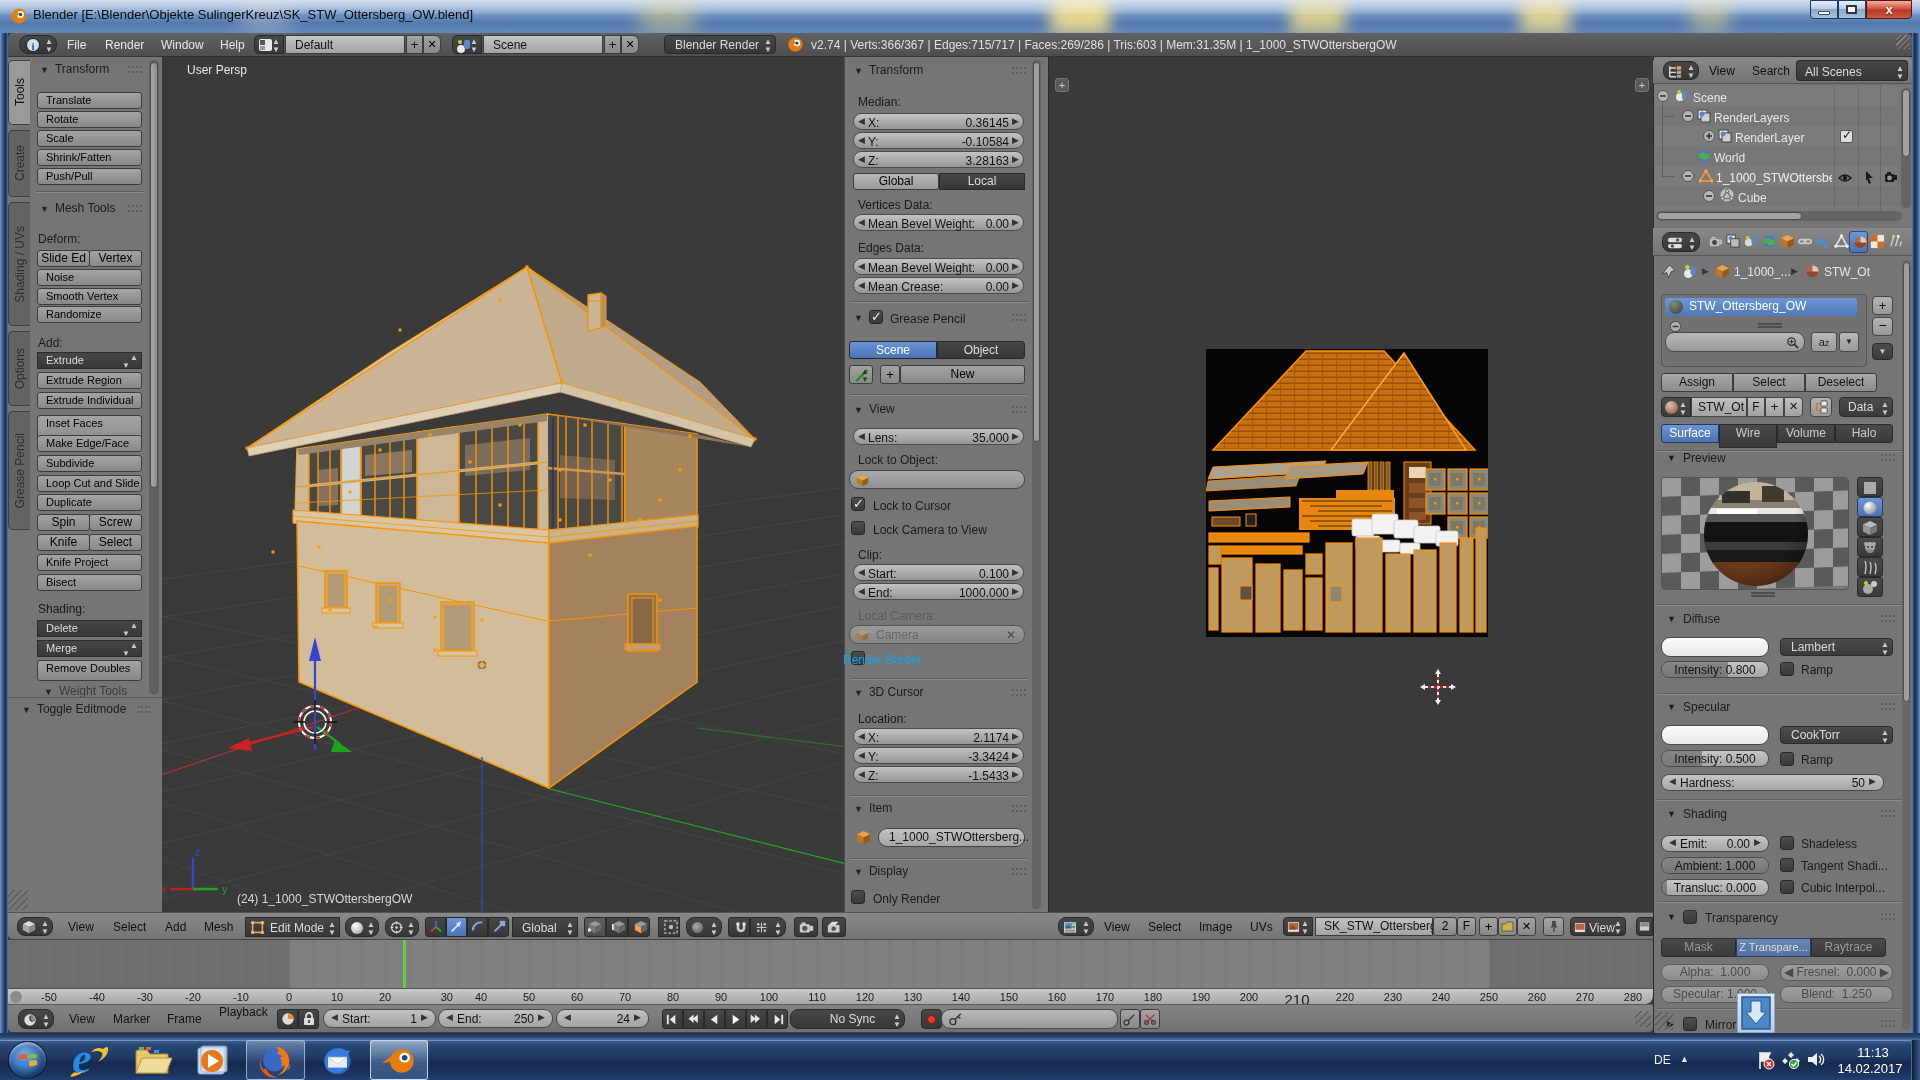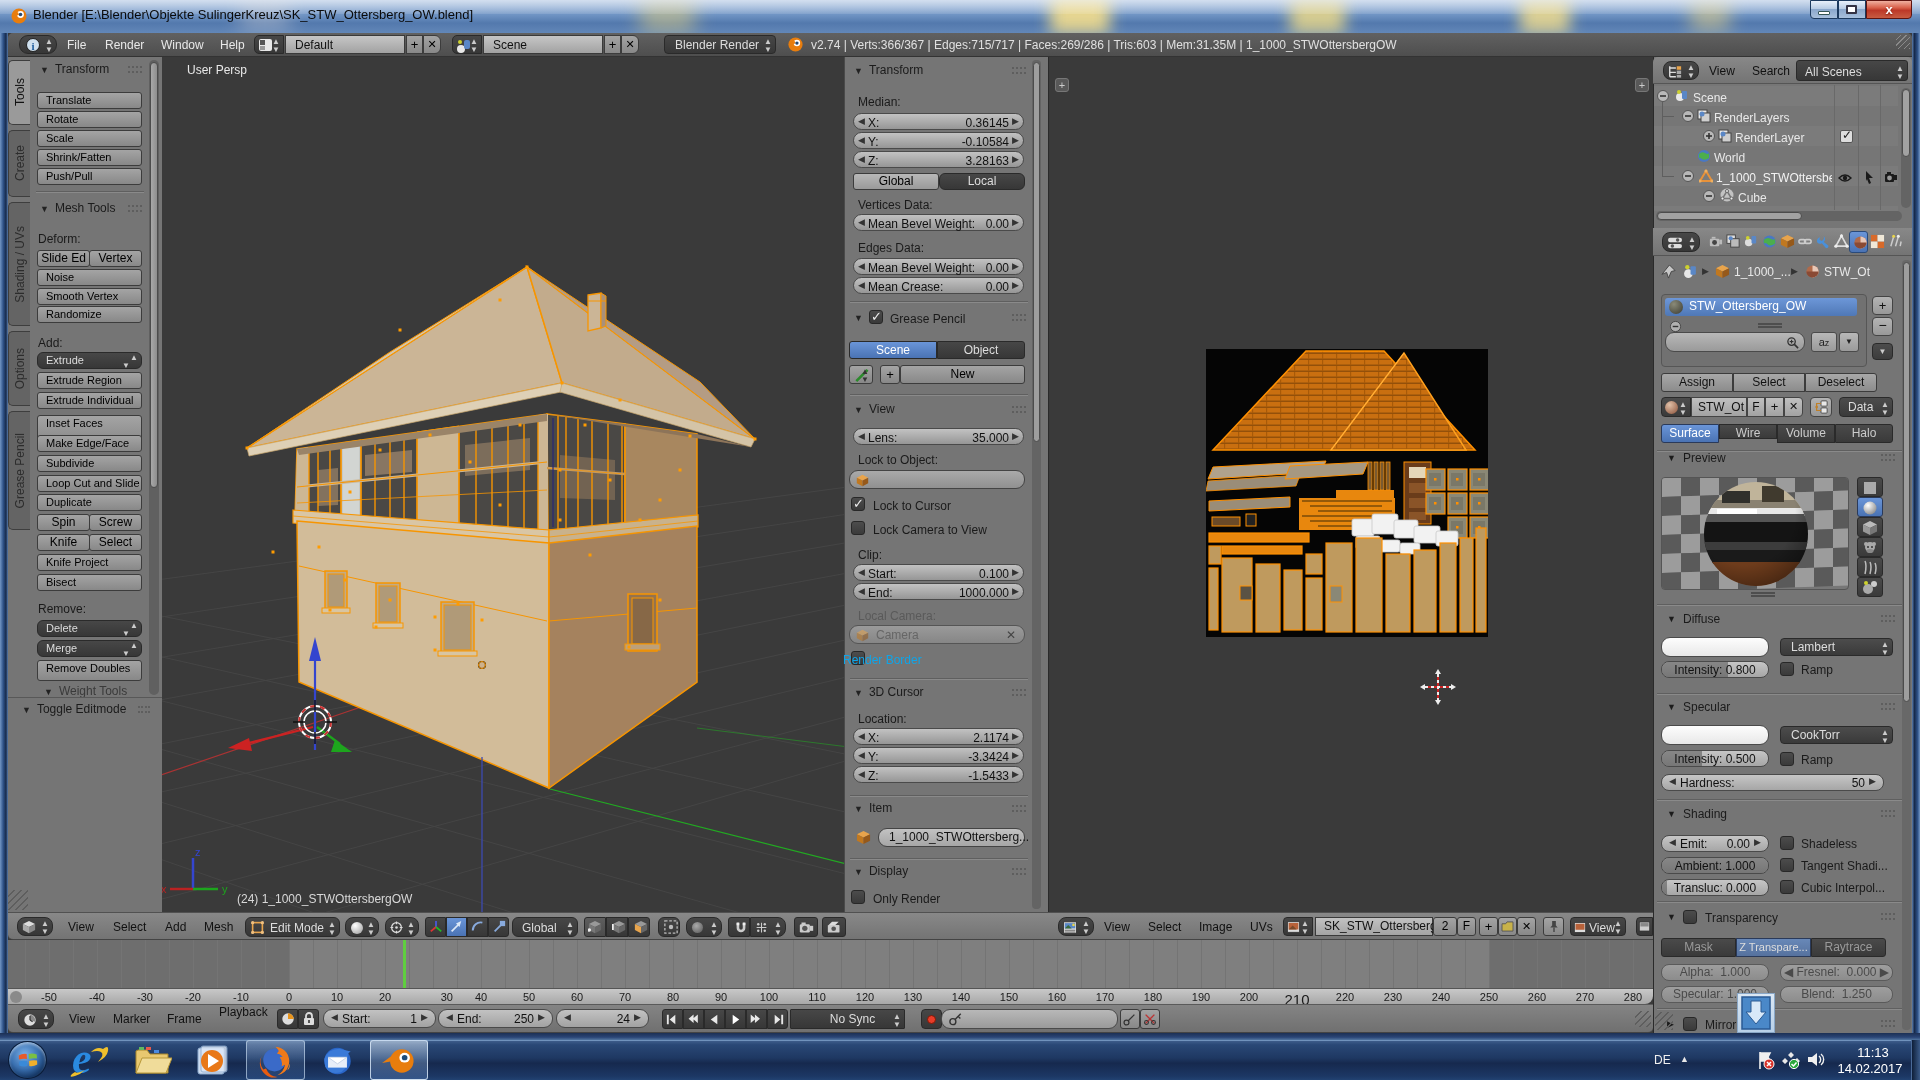--- a/index.html
+++ b/index.html
@@ -1,20 +1,20 @@
 <!DOCTYPE html>
 <html><head>
 <meta charset="utf-8">
 <style>
 *{margin:0;padding:0;box-sizing:border-box}
 html,body{width:1920px;height:1080px;overflow:hidden}
 body{position:relative;font-family:"Liberation Sans",sans-serif;background:#3a3a3a;font-size:12px}
 .abs{position:absolute}
 .btn{position:absolute;background:linear-gradient(#a4a4a4,#888);border:1px solid #3c3c3c;border-radius:3px;color:#000;text-align:center;font-size:12px;line-height:15px;white-space:nowrap;overflow:hidden}
-.btnd{position:absolute;background:linear-gradient(#474747,#373737);border:1px solid #2a2a2a;border-radius:6px;color:#ddd;text-align:center;font-size:12px;white-space:nowrap;overflow:hidden}
+.btnd{position:absolute;background:linear-gradient(#474747,#373737);border:1px solid #2a2a2a;border-radius:0;color:#ddd;text-align:center;font-size:12px;white-space:nowrap;overflow:hidden}
 .fld{position:absolute;background:linear-gradient(#c2c2c2,#969696);border:1px solid #4a4a4a;border-radius:9px;color:#111;font-size:12px}
 .fld .lab{position:absolute;left:14px;top:2px}
 .fld .val{position:absolute;right:14px;top:2px}
 .fld .al{position:absolute;left:4px;top:2px;color:#333;font-size:9px}
 .fld .ar{position:absolute;right:4px;top:2px;color:#333;font-size:9px}
 .cb{position:absolute;width:14px;height:14px;background:linear-gradient(#4c4c4c,#3a3a3a);border:1px solid #282828;border-radius:3px}
 .cb.ck:after{content:"\2713";position:absolute;left:1px;top:-2px;color:#eee;font-size:13px}
 .phdr{position:absolute;color:#1b1b1b;font-size:12px}
 .phdr:before{content:"\25BC";font-size:9px;margin-right:6px;color:#222}
 .grip{position:absolute;width:14px;height:7px;border-top:2px dotted #5e5e5e;border-bottom:2px dotted #5e5e5e}
@@ -284,21 +284,21 @@
 <div class="btn" style="left:37px;top:392px;width:105px;height:17px;line-height:15px;font-size:11px;text-align:left;text-indent:8px">Extrude Individual</div>
 <div class="btn" style="left:37px;top:415px;width:105px;height:30px;line-height:15px;font-size:11px;text-align:left;text-indent:8px">Inset Faces</div>
 <div class="btn" style="left:37px;top:435px;width:105px;height:17px;line-height:15px;font-size:11px;text-align:left;text-indent:8px">Make Edge/Face</div>
 <div class="btn" style="left:37px;top:455px;width:105px;height:17px;line-height:15px;font-size:11px;text-align:left;text-indent:8px">Subdivide</div>
 <div class="btn" style="left:37px;top:475px;width:105px;height:17px;line-height:15px;font-size:11px;text-align:left;text-indent:8px">Loop Cut and Slide</div>
 <div class="btn" style="left:37px;top:494px;width:105px;height:17px;line-height:15px;font-size:11px;text-align:left;text-indent:8px">Duplicate</div>
 <div class="btn" style="left:37px;top:514px;width:53px;height:17px;line-height:15px;font-size:12px">Spin</div><div class="btn" style="left:89px;top:514px;width:53px;height:17px;line-height:15px;font-size:12px">Screw</div>
 <div class="btn" style="left:37px;top:534px;width:53px;height:17px;line-height:15px;font-size:12px">Knife</div><div class="btn" style="left:89px;top:534px;width:53px;height:17px;line-height:15px;font-size:12px">Select</div>
 <div class="btn" style="left:37px;top:554px;width:105px;height:17px;line-height:15px;font-size:11px;text-align:left;text-indent:8px">Knife Project</div>
 <div class="btn" style="left:37px;top:574px;width:105px;height:17px;line-height:15px;font-size:11px;text-align:left;text-indent:8px">Bisect</div>
-<span class="abs" style="left:38px;top:602px;color:#1a1a1a">Remove:</span>
+<span class="abs" style="left:38px;top:602px;color:#1a1a1a">Shading:</span>
 <div class="btnd" style="left:37px;top:620px;width:105px;height:17px;line-height:15px;font-size:11px;text-align:left;text-indent:8px">Delete<span class="updn" style="top:1px">▲<br>▼</span></div>
 <div class="btnd" style="left:37px;top:640px;width:105px;height:17px;line-height:15px;font-size:11px;text-align:left;text-indent:8px">Merge<span class="updn" style="top:1px">▲<br>▼</span></div>
 <div class="btn" style="left:37px;top:660px;width:105px;height:21px;line-height:15px;font-size:11px;text-align:left;text-indent:8px">Remove Doubles</div>
 <div class="abs" style="left:30px;top:680px;width:122px;height:17px;overflow:hidden">
     <div class="phdr" style="left:14px;top:4px;color:#3a3a3a">Weight Tools</div>
   </div>
 <div class="abs" style="left:149px;top:60px;width:10px;height:635px;background:#606060;border-radius:5px"></div>
 <div class="abs" style="left:150px;top:62px;width:8px;height:426px;background:linear-gradient(90deg,#a8a8a8,#8e8e8e);border-radius:4px;border:1px solid #4c4c4c"></div>
 <div class="abs" style="left:8px;top:697px;width:154px;height:215px;background:#757575;border-top:1px solid #585858"></div>
 <div class="phdr" style="left:22px;top:702px">Toggle Editmode</div><div class="grip" style="left:138px;top:706px;width:12px"></div>
@@ -931,21 +931,21 @@
 <div class="abs" style="left:1765px;top:397px;width:19px;height:20px;background:linear-gradient(#c0c0c0,#a2a2a2);border:1px solid #444;color:#111;text-align:center;line-height:18px;font-size:13px">+</div>
 <div class="abs" style="left:1784px;top:397px;width:19px;height:20px;background:linear-gradient(#c0c0c0,#a2a2a2);border:1px solid #444;border-radius:0 4px 4px 0;color:#111;text-align:center;line-height:16px;font-size:11px">✕</div>
 <div class="abs" style="left:1810px;top:397px;width:22px;height:20px;background:linear-gradient(#b4b4b4,#989898);border:1px solid #444;border-radius:4px"><svg width="14" height="14" viewBox="0 0 16 16" style="margin:2px 0 0 3px">
       <rect x="8" y="1" width="7" height="6" rx="1" fill="#e8e8e8" stroke="#444"></rect>
       <rect x="8" y="9" width="7" height="6" rx="1" fill="#e8e8e8" stroke="#444"></rect>
       <path d="M8 4 L3 4 L3 12 L8 12" fill="none" stroke="#c08028" stroke-width="1.4"></path>
       <circle cx="3" cy="8" r="1.5" fill="#c08028"></circle>
     </svg></div>
 <div class="abs" style="left:1839px;top:397px;width:54px;height:20px;background:linear-gradient(#4c4c4c,#3a3a3a);border:1px solid #2a2a2a;border-radius:4px;color:#ddd;line-height:18px"><span style="margin-left:8px">Data</span><span class="updn" style="top:3px">▲<br>▼</span></div>
 <div class="abs" style="left:1661px;top:424px;width:58px;height:19px;background:linear-gradient(#6a95d8,#4a73b4);border:1px solid #2a3a5a;border-radius:3px 0 0 3px;color:#fff;text-align:center;line-height:17px">Surface</div>
-<div class="abs" style="left:1719px;top:424px;width:58px;height:15px;background:linear-gradient(#4a4a4a,#3a3a3a);border:1px solid #2a2a2a;color:#ccc;text-align:center;line-height:17px">Wire</div>
+<div class="abs" style="left:1719px;top:424px;width:58px;height:24px;background:linear-gradient(#4a4a4a,#3a3a3a);border:1px solid #2a2a2a;color:#ccc;text-align:center;line-height:17px">Wire</div>
 <div class="abs" style="left:1777px;top:424px;width:58px;height:19px;background:linear-gradient(#4a4a4a,#3a3a3a);border:1px solid #2a2a2a;color:#ccc;text-align:center;line-height:17px">Volume</div>
 <div class="abs" style="left:1835px;top:424px;width:58px;height:19px;background:linear-gradient(#4a4a4a,#3a3a3a);border:1px solid #2a2a2a;border-radius:0 3px 3px 0;color:#ccc;text-align:center;line-height:17px">Halo</div>
 <div class="abs" style="left:1657px;top:450px;width:250px;height:1px;background:#5f5f5f;box-shadow:0 1px 0 #8a8a8a"></div>
 
 <span class="abs" style="left:1667px;top:453px;color:#1b1b1b;font-size:9px">▼</span><span class="abs" style="left:1683px;top:451px;color:#1b1b1b">Preview</span><div class="grip" style="left:1881px;top:454px"></div>
 <div class="abs" style="left:1661px;top:477px;width:188px;height:113px;background:#777;border:1px solid #555;border-radius:4px;overflow:hidden"><svg width="188" height="113" viewBox="0 0 188 113">
       <g transform="skewY(-2)">
         <rect x="0" y="0" width="19" height="19" fill="#9c9c9c"></rect>
         <rect x="19" y="0" width="19" height="19" fill="#5a5a5a"></rect>
         <rect x="38" y="0" width="19" height="19" fill="#9c9c9c"></rect>
@@ -1297,21 +1297,21 @@
       </svg></div>
 <div class="btnd" style="left:717px;top:4px;width:21px;height:20px;border-radius:0"><svg width="15" height="15" viewBox="0 0 16 16" style="margin-top:2px">
         <path d="M5 3 L12 8 L5 13 Z" fill="#fff"></path>
       </svg></div>
 <div class="btnd" style="left:738px;top:4px;width:21px;height:20px;border-radius:0"><svg width="15" height="15" viewBox="0 0 16 16" style="margin-top:2px">
         <path d="M2 3 L8 8 L2 13 Z M7 3 L13 8 L7 13 Z" fill="#e8e8e8" transform="scale(0.9)"></path>
       </svg></div>
 <div class="btnd" style="left:759px;top:4px;width:21px;height:20px;border-radius:0 3px 3px 0"><svg width="15" height="15" viewBox="0 0 16 16" style="margin-top:2px">
         <path d="M5 3 L11 8 L5 13 Z M12 3 L14 3 L14 13 L12 13 Z" fill="#e8e8e8"></path>
       </svg></div>
-<div class="btnd" style="left:782px;top:4px;width:115px;height:20px;border-radius:1px"><span style="margin-left:10px;line-height:18px">No Sync</span><span class="updn" style="top:3px">▲<br>▼</span></div>
+<div class="btnd" style="left:782px;top:4px;width:115px;height:20px;border-radius:8px"><span style="margin-left:10px;line-height:18px">No Sync</span><span class="updn" style="top:3px">▲<br>▼</span></div>
 <div class="btnd" style="left:913px;top:4px;width:21px;height:20px;border-radius:4px">
       <span style="position:absolute;left:5px;top:5px;width:9px;height:9px;border-radius:50%;background:#e83c28;border:1px solid #801808"></span>
     </div>
 <div class="abs" style="left:933px;top:4px;width:177px;height:20px;background:linear-gradient(#b8b8b8,#9a9a9a);border:1px solid #4a4a4a;border-radius:9px">
       <svg width="15" height="14" viewBox="0 0 16 16" style="position:absolute;left:6px;top:2px">
         <circle cx="5" cy="11" r="3.4" fill="none" stroke="#333" stroke-width="1.6"></circle>
         <line x1="7.5" y1="8.5" x2="14" y2="2" stroke="#333" stroke-width="1.6"></line>
         <line x1="11" y1="5" x2="13.5" y2="7.5" stroke="#333" stroke-width="1.6"></line>
       </svg>
     </div>

